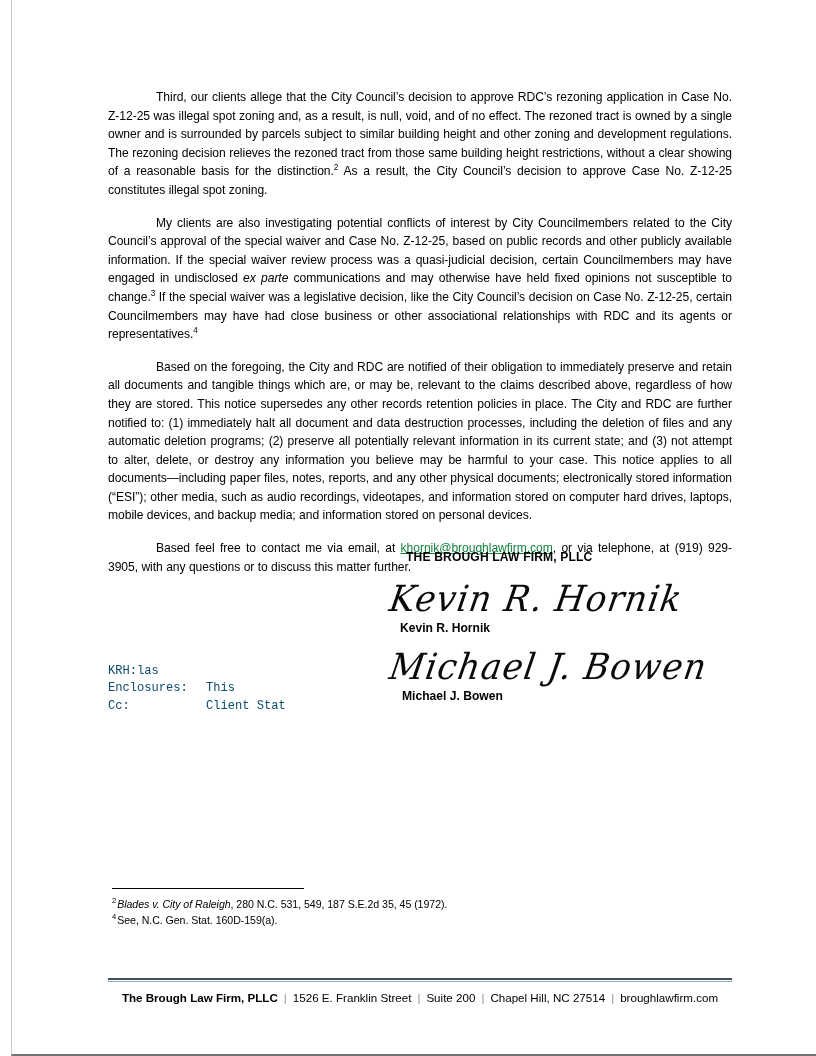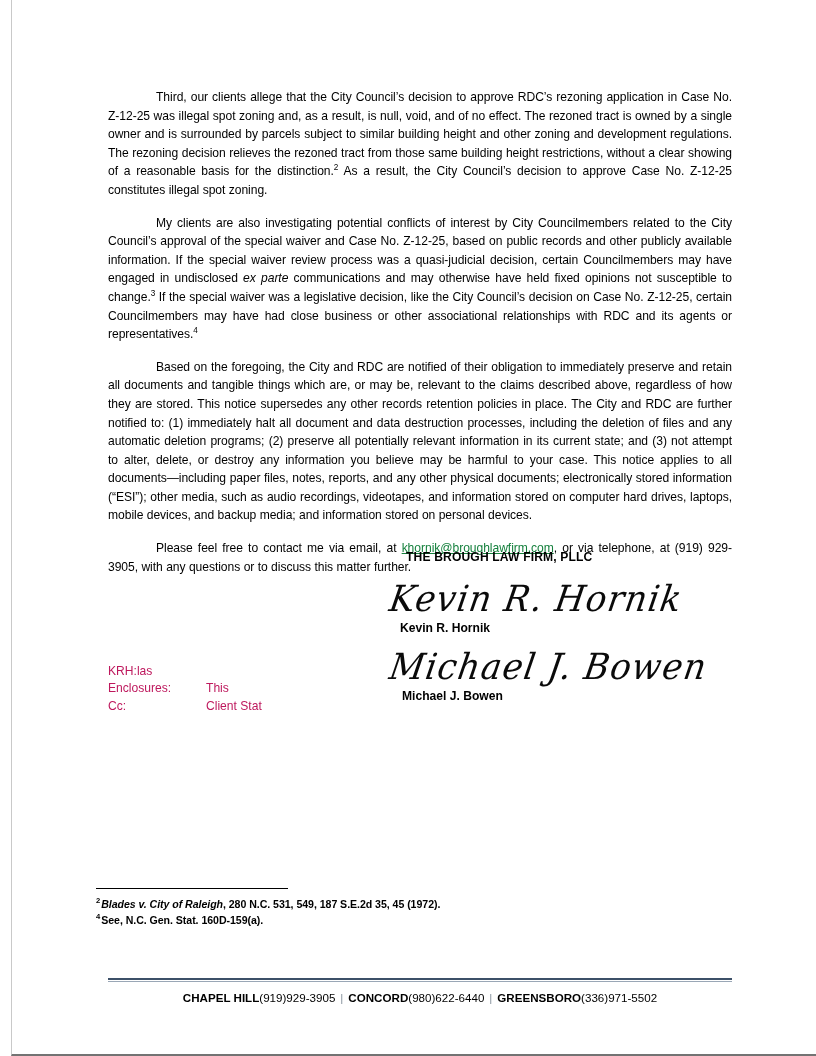--- a/index.html
+++ b/index.html
@@ -103,33 +103,33 @@
   }
   .sig-name-2 { padding-left: 12px; }
 
   
   .krh-block {
     position: absolute;
     left: 96px;
     top: 663px;
     font-size: 12.1px;
     line-height: 17.4px;
-    color: #be185d;
+    color: #0c4a6e;
+    font-family: Liberation Mono, monospace;
   }
   .krh-row { display: flex; }
   .krh-label { width: 98px; }
   .krh-value { }
 
   
   .footnotes {
     position: absolute;
-    left: 84px;
+    left: 100px;
     top: 888px;
     width: 624px;
-    font-weight: bold;
   }
   .fn-rule {
     width: 192px;
     height: 0;
     border-top: 1.2px solid #000;
     margin-bottom: 8px;
   }
   .fn-item {
     font-size: 10.6px;
     line-height: 15.6px;
@@ -189,21 +189,21 @@
 
     <p class="body-para">
       <span>My clients are also investigating potential conflicts of interest by City Councilmembers related to the City Council’s approval of the special waiver and Case No. Z-12-25, based on public records and other publicly available information. If the special waiver review process was a quasi-judicial decision, certain Councilmembers may have engaged in undisclosed </span><span class="ital">ex parte</span><span> communications and may otherwise have held fixed opinions not susceptible to change.</span><sup class="fnref">3</sup><span> If the special waiver was a legislative decision, like the City Council’s decision on Case No. Z-12-25, certain Councilmembers may have had close business or other associational relationships with RDC and its agents or representatives.</span><sup class="fnref">4</sup>
     </p>
 
     <p class="body-para">
       <span>Based on the foregoing, the City and RDC are notified of their obligation to immediately preserve and retain all documents and tangible things which are, or may be, relevant to the claims described above, regardless of how they are stored. This notice supersedes any other records retention policies in place. The City and RDC are further notified to: (1) immediately halt all document and data destruction processes, including the deletion of files and any automatic deletion programs; (2) preserve all potentially relevant information in its current state; and (3) not attempt to alter, delete, or destroy any information you believe may be harmful to your case. This notice applies to all documents—including paper files, notes, reports, and any other physical documents; electronically stored information (“ESI”); other media, such as audio recordings, videotapes, and information stored on computer hard drives, laptops, mobile devices, and backup media; and information stored on personal devices.</span>
     </p>
 
     <p class="body-para">
-      <span>Please feel free to contact me via email, at </span><a class="maillink" href="#">khornik@broughlawfirm.com</a><span>, or via telephone, at (919) 929-3905, with any questions or to discuss this matter further.</span>
+      <span>Based feel free to contact me via email, at </span><a class="maillink" href="#">khornik@broughlawfirm.com</a><span>, or via telephone, at (919) 929-3905, with any questions or to discuss this matter further.</span>
     </p>
   </div>
 
   <div class="closing-block">
     <div class="firmname">THE BROUGH LAW FIRM, PLLC</div>
 
     <div class="sig-wrap">
       <div class="signature sig-1">Kevin R. Hornik</div>
       <div class="sig-name">Kevin R. Hornik</div>
     </div>
@@ -238,19 +238,19 @@
 
     <p class="fn-item">
       <sup>4</sup><span>See, N.C. Gen. Stat. 160D-159(a).</span>
     </p>
   </div>
 
   <div class="footer">
     <div class="footer-rule-top"></div>
     <div class="footer-rule-bottom"></div>
 
-
     <div class="footer-line">
-      <span class="b">CHAPEL HILL</span><span>(919)929-3905</span><span class="sep sep-tight">|</span><span class="b">CONCORD</span><span>(980)622-6440</span><span class="sep sep-tight">|</span><span class="b">GREENSBORO</span><span>(336)971-5502</span>
-    </div>
+      <span class="b">The Brough Law Firm, PLLC</span><span class="sep">|</span><span>1526 E. Franklin Street</span><span class="sep">|</span><span>Suite 200</span><span class="sep">|</span><span>Chapel Hill, NC 27514</span><span class="sep">|</span><span>broughlawfirm.com</span>
+    </div>
+
   </div>
 
 </div>
 
 </body></html>

